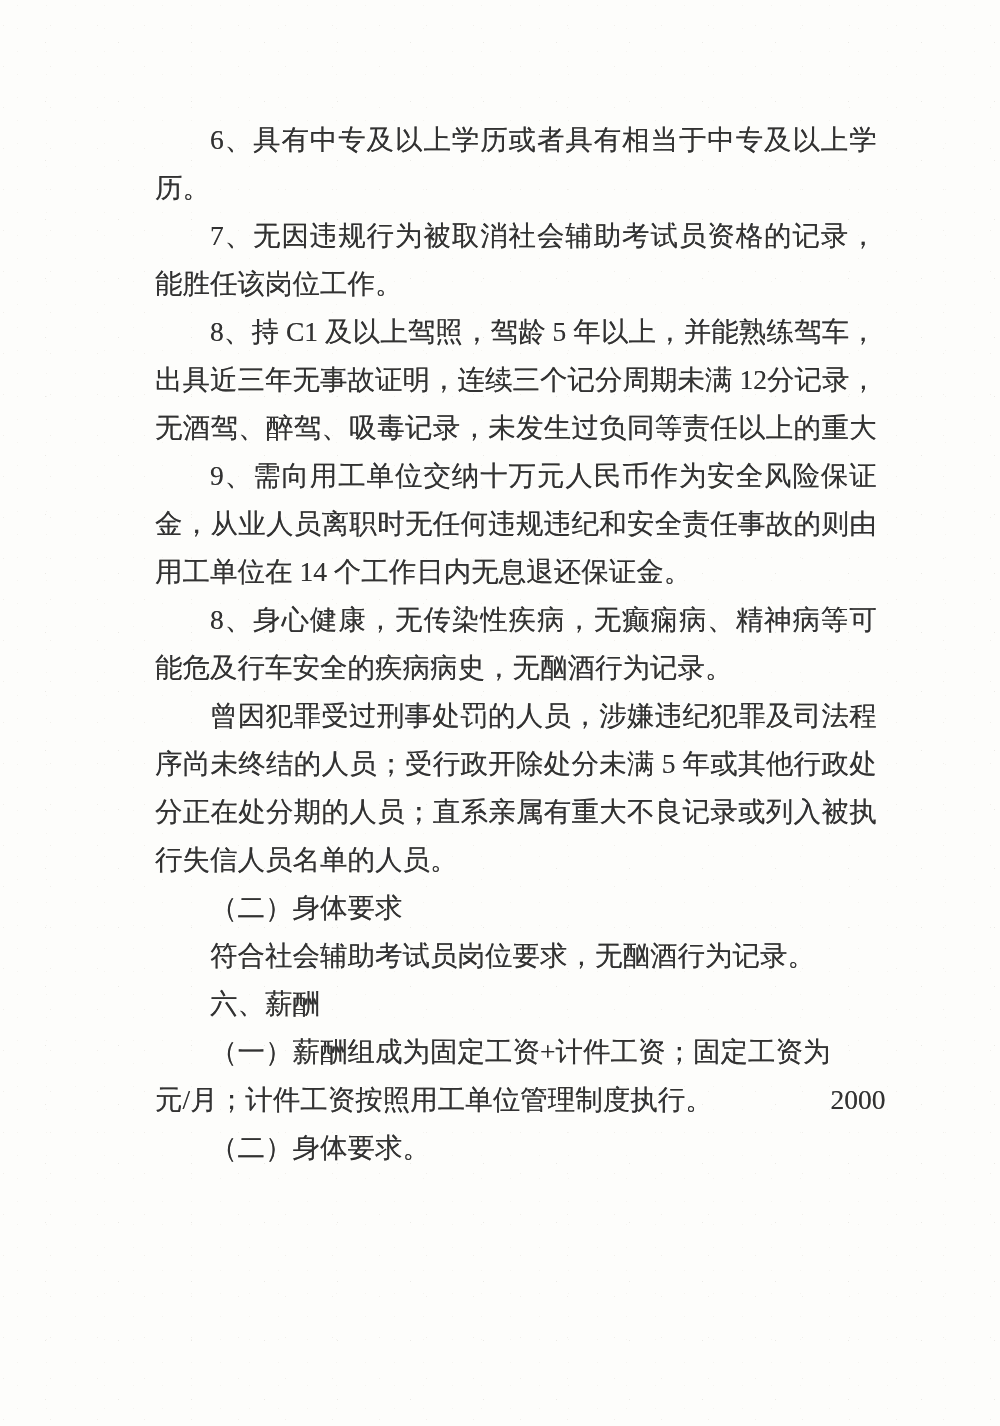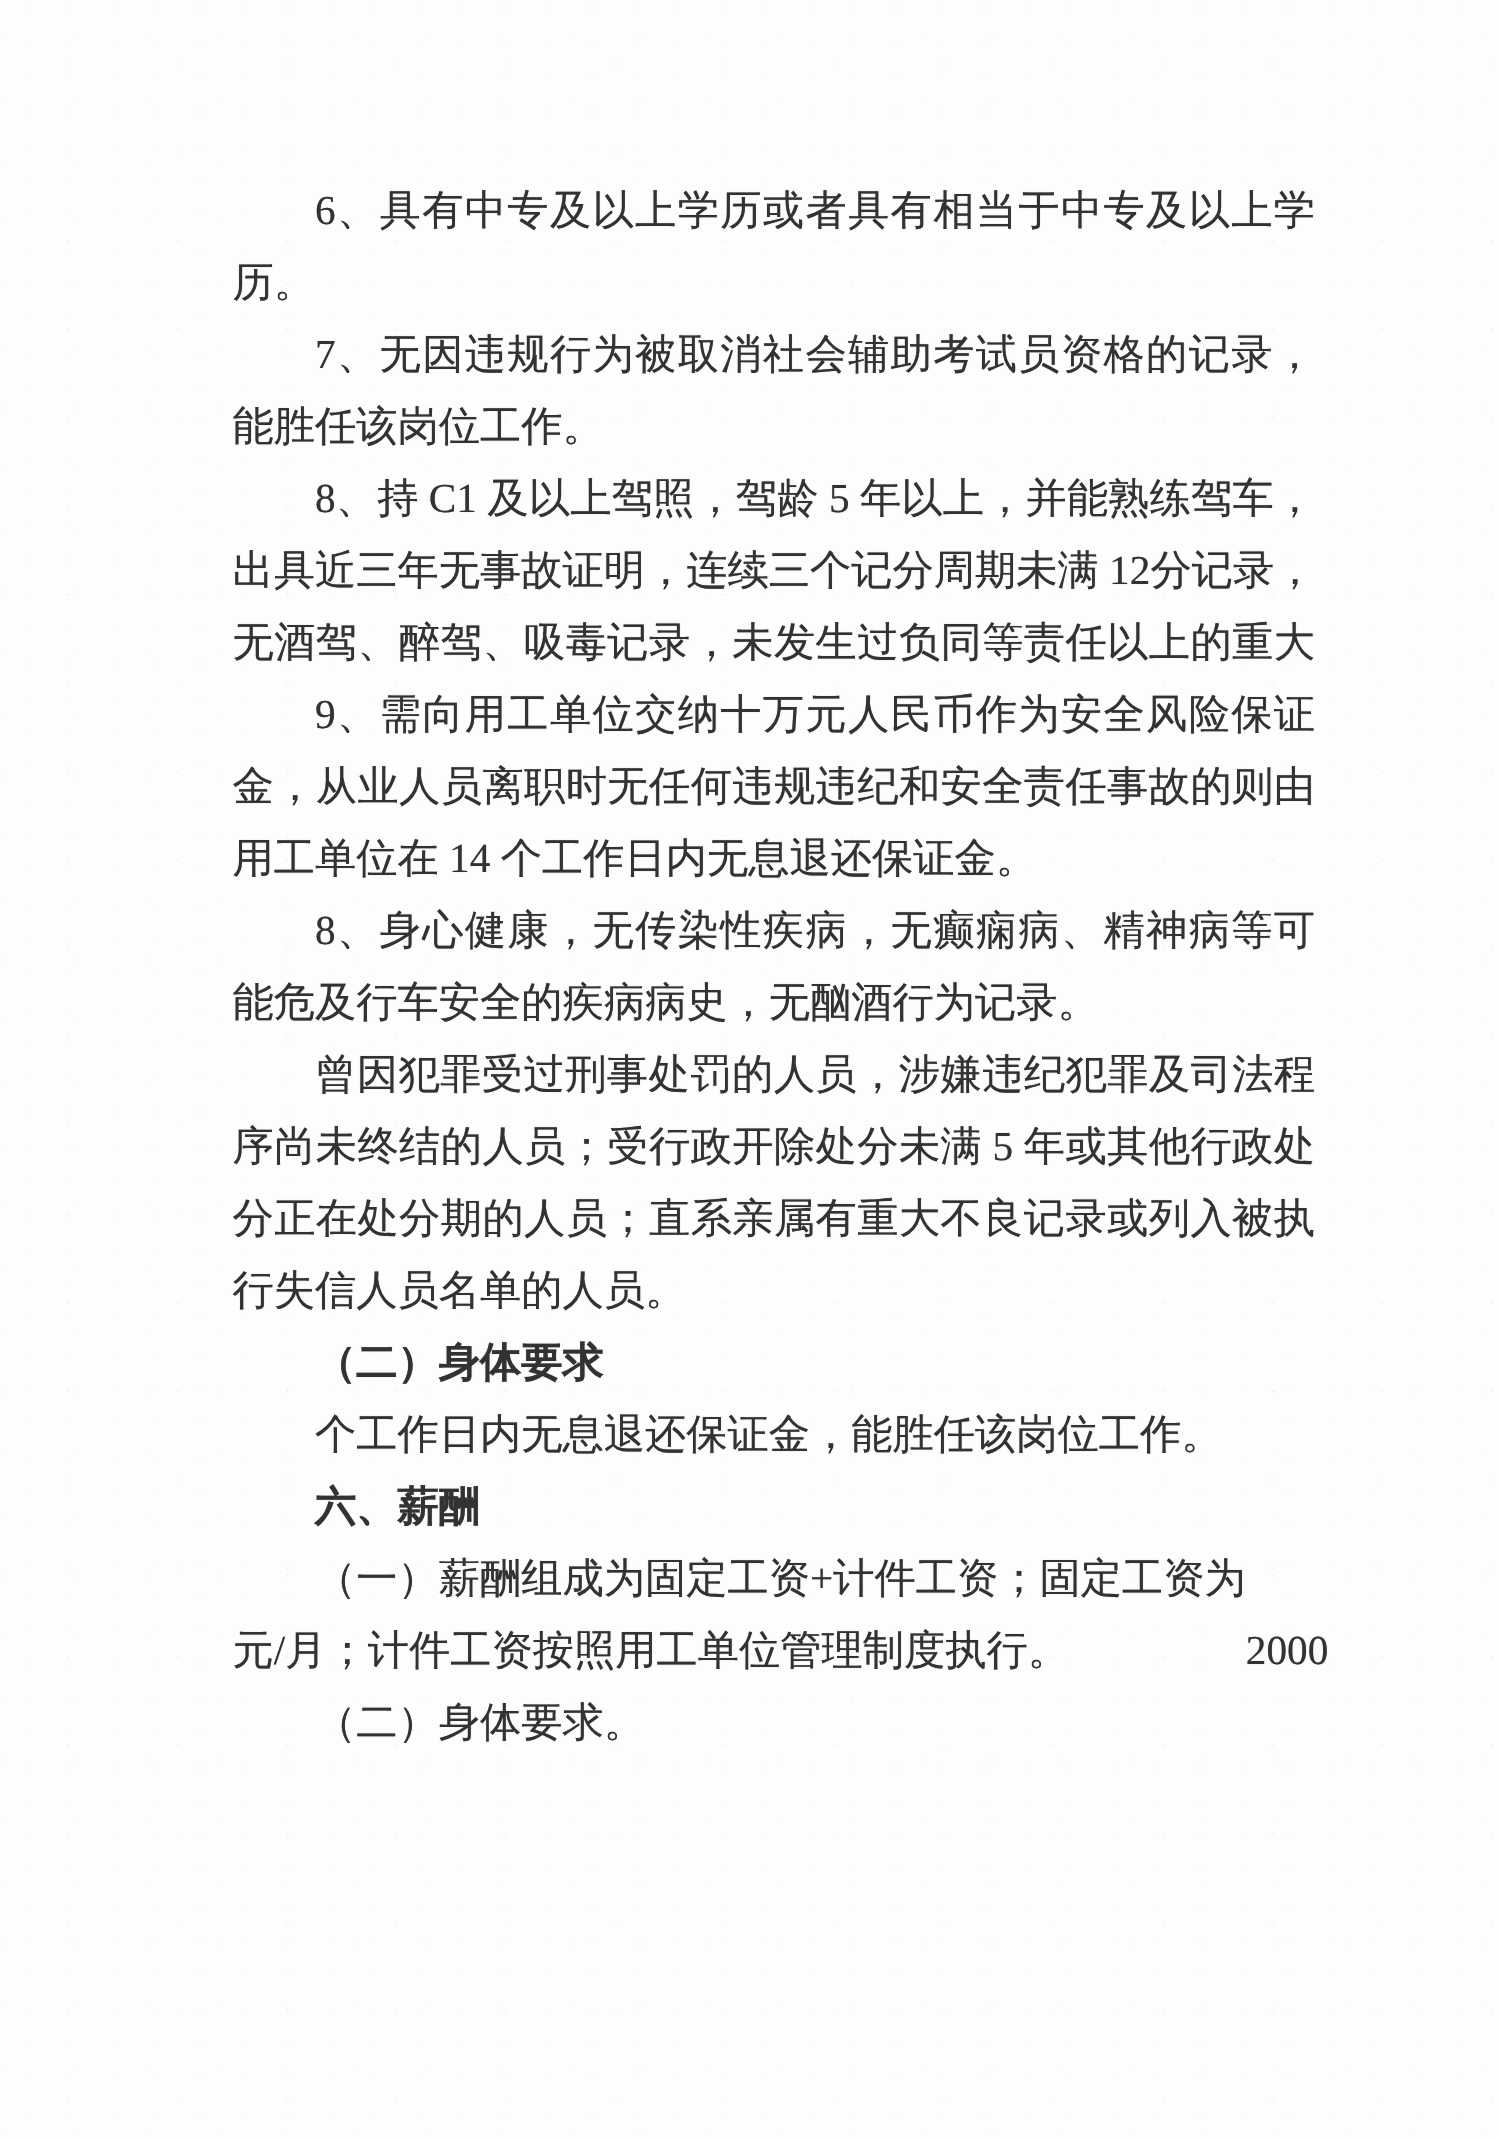--- a/index.html
+++ b/index.html
@@ -46,21 +46,21 @@
   }
   .line.fill {
     display: flex;
     justify-content: space-between;
     align-items: baseline;
   }
   .line.indent {
     padding-left: 55px;
   }
   .line.bold {
-    font-weight: bold;
+    font-weight: normal;
   }
   .line span {
     display: inline-block;
   }
 </style>
 </head>
 <body>
 
 <div class="page">
   <div class="doc">
@@ -74,19 +74,19 @@
       <div class="line indent fill"><span>9</span><span>、</span><span>需</span><span>向</span><span>用</span><span>工</span><span>单</span><span>位</span><span>交</span><span>纳</span><span>十</span><span>万</span><span>元</span><span>人</span><span>民</span><span>币</span><span>作</span><span>为</span><span>安</span><span>全</span><span>风</span><span>险</span><span>保</span><span>证</span></div>
       <div class="line fill"><span>金</span><span>，</span><span>从</span><span>业</span><span>人</span><span>员</span><span>离</span><span>职</span><span>时</span><span>无</span><span>任</span><span>何</span><span>违</span><span>规</span><span>违</span><span>纪</span><span>和</span><span>安</span><span>全</span><span>责</span><span>任</span><span>事</span><span>故</span><span>的</span><span>则</span><span>由</span></div>
       <div class="line">用工单位在 14 个工作日内无息退还保证金。</div>
       <div class="line indent fill"><span>8</span><span>、</span><span>身</span><span>心</span><span>健</span><span>康</span><span>，</span><span>无</span><span>传</span><span>染</span><span>性</span><span>疾</span><span>病</span><span>，</span><span>无</span><span>癫</span><span>痫</span><span>病</span><span>、</span><span>精</span><span>神</span><span>病</span><span>等</span><span>可</span></div>
       <div class="line">能危及行车安全的疾病病史，无酗酒行为记录。</div>
       <div class="line indent fill"><span>曾</span><span>因</span><span>犯</span><span>罪</span><span>受</span><span>过</span><span>刑</span><span>事</span><span>处</span><span>罚</span><span>的</span><span>人</span><span>员</span><span>，</span><span>涉</span><span>嫌</span><span>违</span><span>纪</span><span>犯</span><span>罪</span><span>及</span><span>司</span><span>法</span><span>程</span></div>
       <div class="line fill"><span>序</span><span>尚</span><span>未</span><span>终</span><span>结</span><span>的</span><span>人</span><span>员</span><span>；</span><span>受</span><span>行</span><span>政</span><span>开</span><span>除</span><span>处</span><span>分</span><span>未</span><span>满</span><span> 5 </span><span>年</span><span>或</span><span>其</span><span>他</span><span>行</span><span>政</span><span>处</span></div>
       <div class="line fill"><span>分</span><span>正</span><span>在</span><span>处</span><span>分</span><span>期</span><span>的</span><span>人</span><span>员</span><span>；</span><span>直</span><span>系</span><span>亲</span><span>属</span><span>有</span><span>重</span><span>大</span><span>不</span><span>良</span><span>记</span><span>录</span><span>或</span><span>列</span><span>入</span><span>被</span><span>执</span></div>
       <div class="line">行失信人员名单的人员。</div>
       <div class="line indent bold">（二）身体要求</div>
-      <div class="line indent">个工作日内无息退还保证金，能胜任该岗位工作。</div>
+      <div class="line indent">符合社会辅助考试员岗位要求，无酗酒行为记录。</div>
       <div class="line indent bold">六、薪酬</div>
       <div class="line indent fill"><span>（</span><span>一</span><span>）</span><span>薪</span><span>酬</span><span>组</span><span>成</span><span>为</span><span>固</span><span>定</span><span>工</span><span>资</span><span>+</span><span>计</span><span>件</span><span>工</span><span>资</span><span>；</span><span>固</span><span>定</span><span>工</span><span>资</span><span>为</span><span> 2000</span></div>
       <div class="line">元/月；计件工资按照用工单位管理制度执行。</div>
       <div class="line indent">（二）身体要求。</div>
     </div>
 </div>
 
 </body></html>

